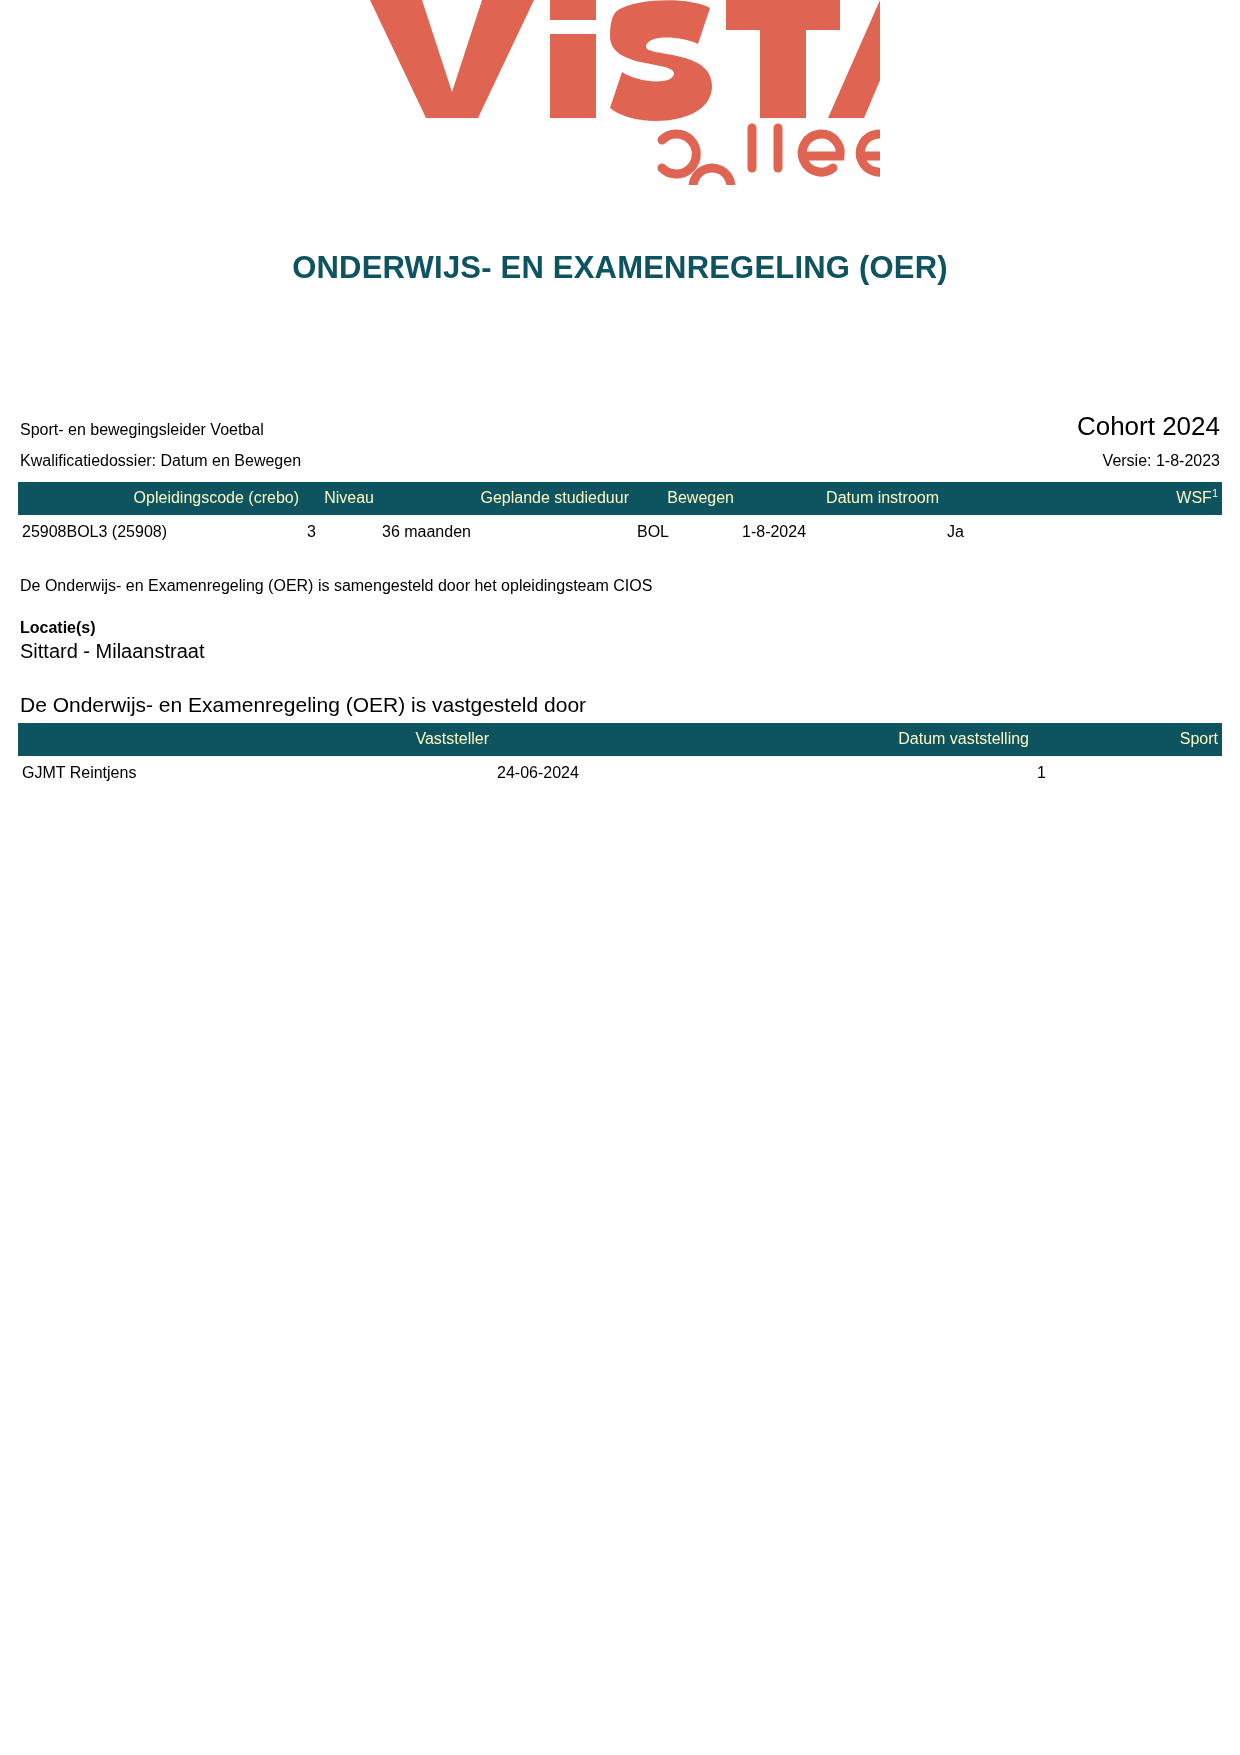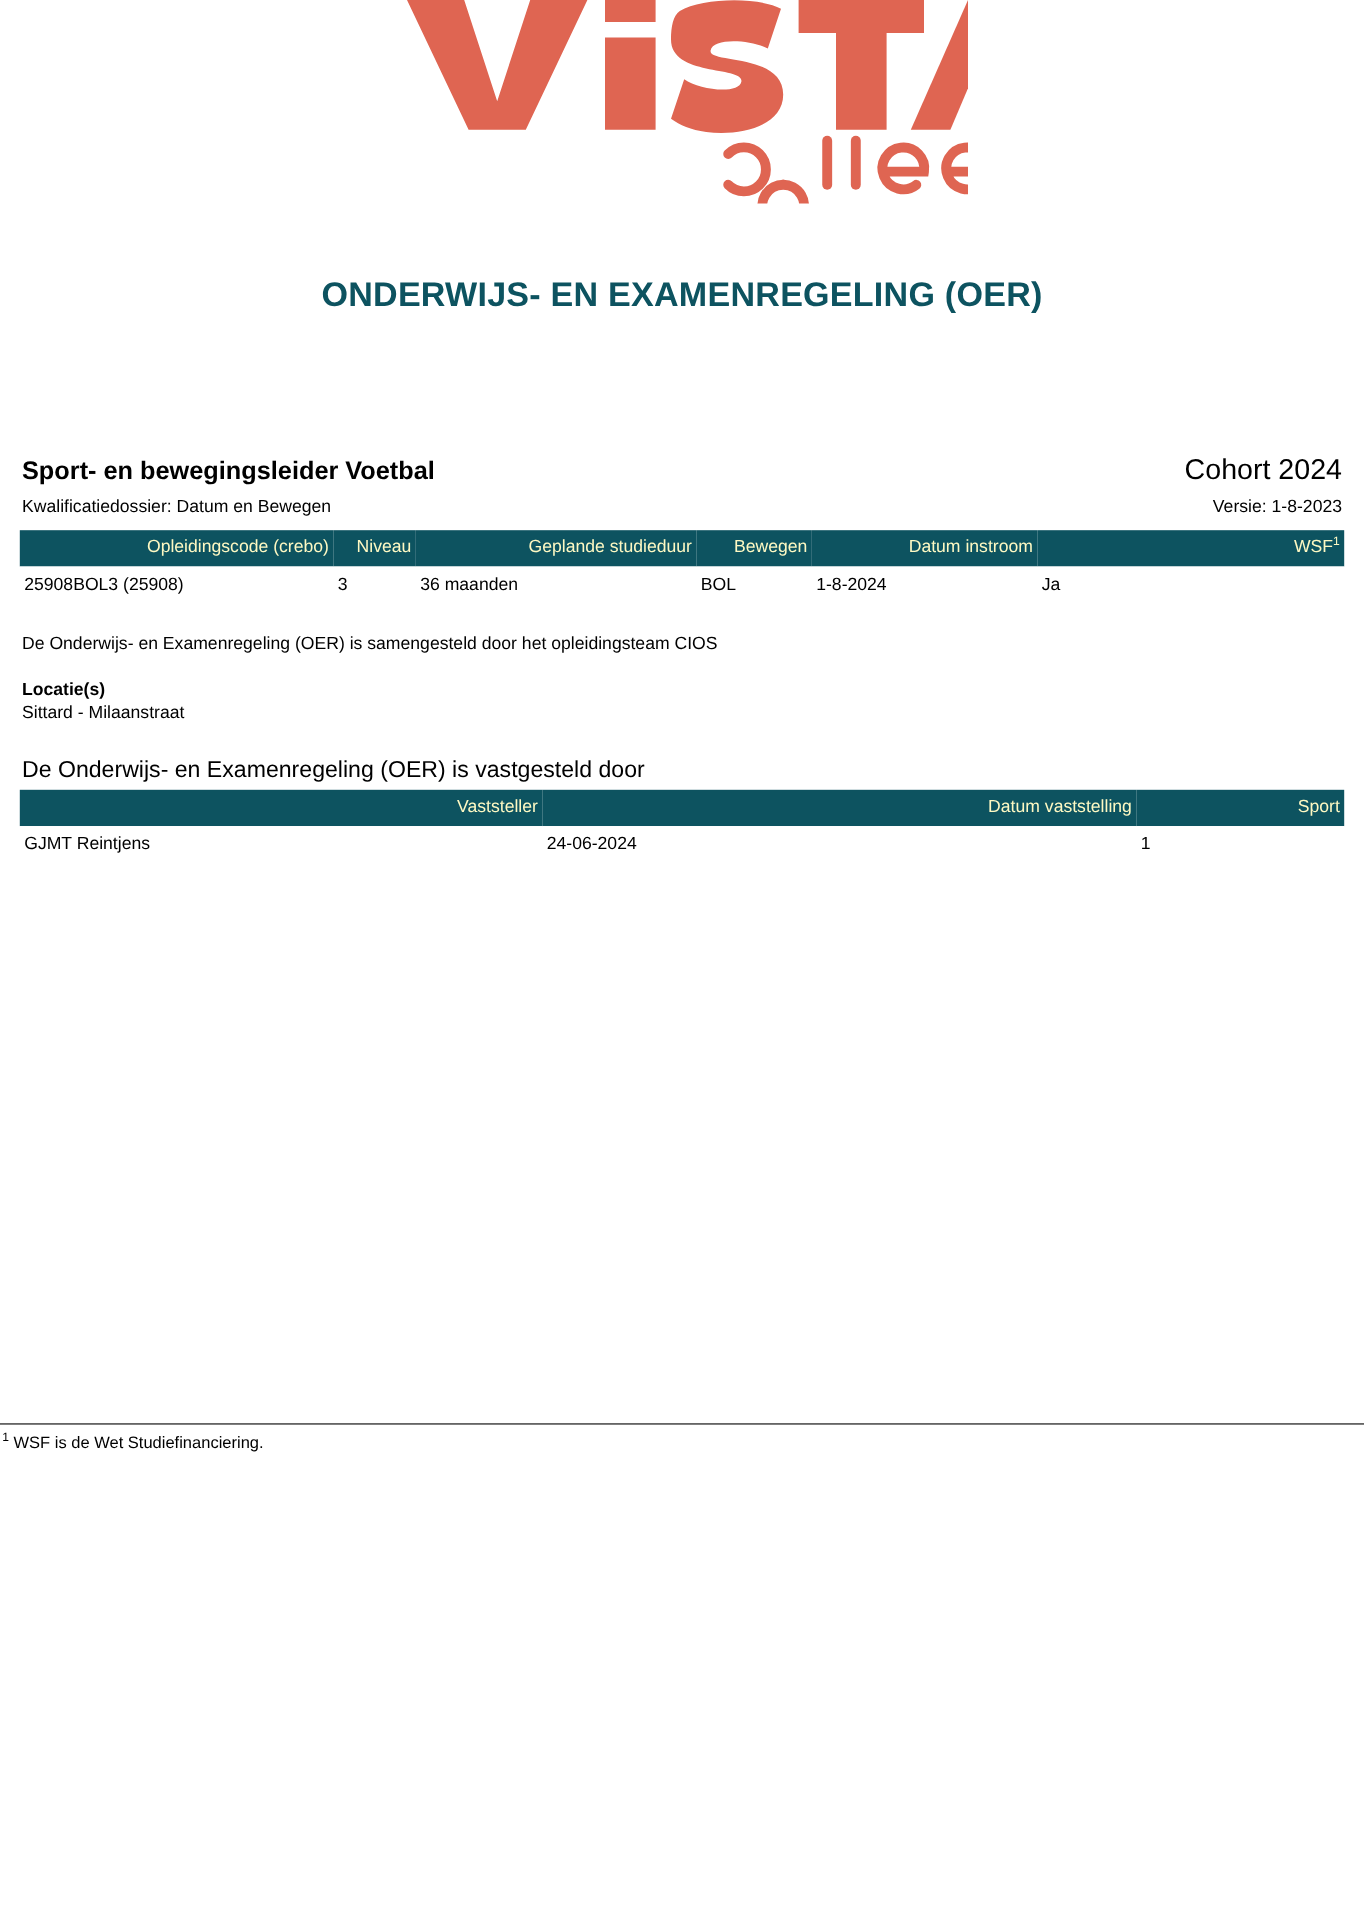--- a/index.html
+++ b/index.html
@@ -48,22 +48,22 @@
 
   
   .head-row {
     display: flex;
     justify-content: space-between;
     align-items: baseline;
     margin-top: 125px;
     padding: 0 2px;
   }
   .prog-name {
-    font-size: 23px;
-    font-weight: bold;
+    font-size: 16px;
+    font-weight: normal;
   }
   .cohort {
     font-size: 26px;
     font-weight: normal;
   }
   .sub-row {
     display: flex;
     justify-content: space-between;
     align-items: baseline;
     margin-top: 10px;
@@ -113,21 +113,21 @@
     margin-top: 28px;
     padding: 0 2px;
   }
   .loc-label {
     font-size: 16px;
     font-weight: bold;
     margin-top: 24px;
     padding: 0 2px;
   }
   .loc-value {
-    font-size: 16px;
+    font-size: 20px;
     margin-top: 3px;
     padding: 0 2px;
   }
   .para-mid {
     font-size: 21px;
     margin-top: 30px;
     padding: 0 2px;
   }
   sup {
     font-size: 11px;
@@ -252,18 +252,14 @@
     </thead>
     <tbody>
       <tr>
         <td>GJMT Reintjens</td>
         <td>24-06-2024</td>
         <td>1</td>
       </tr>
     </tbody>
   </table>
 
-  <div class="footnote-area">
-    <hr class="footnote-rule">
-    <div class="footnote-text"><sup>1</sup><span> WSF is de Wet Studiefinanciering.</span></div>
-  </div>
 
 </div>
 
 </body></html>

